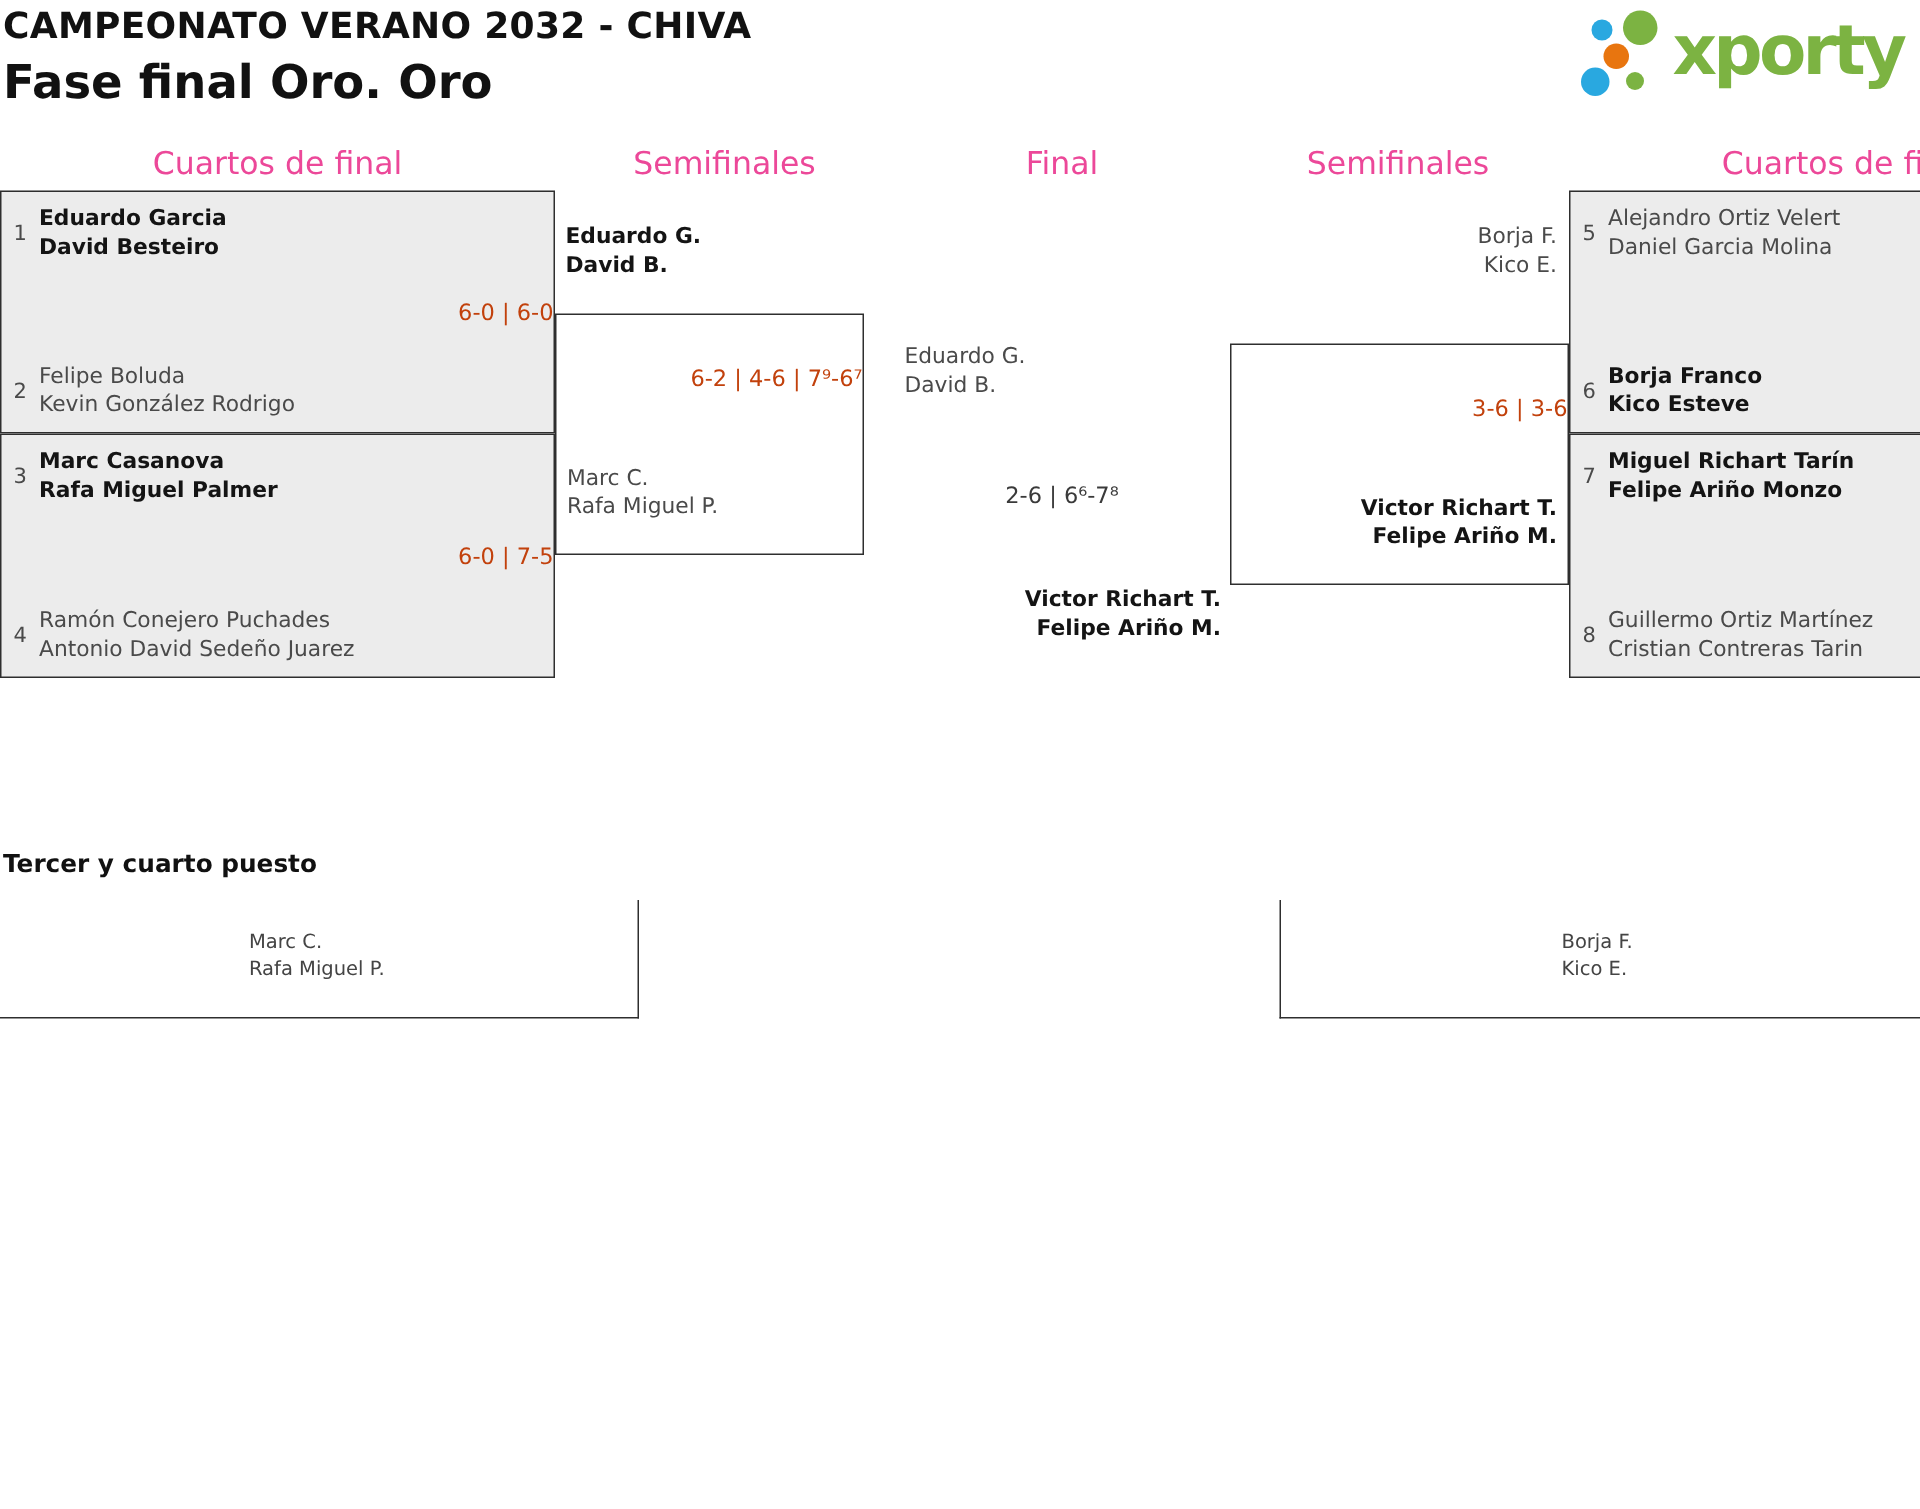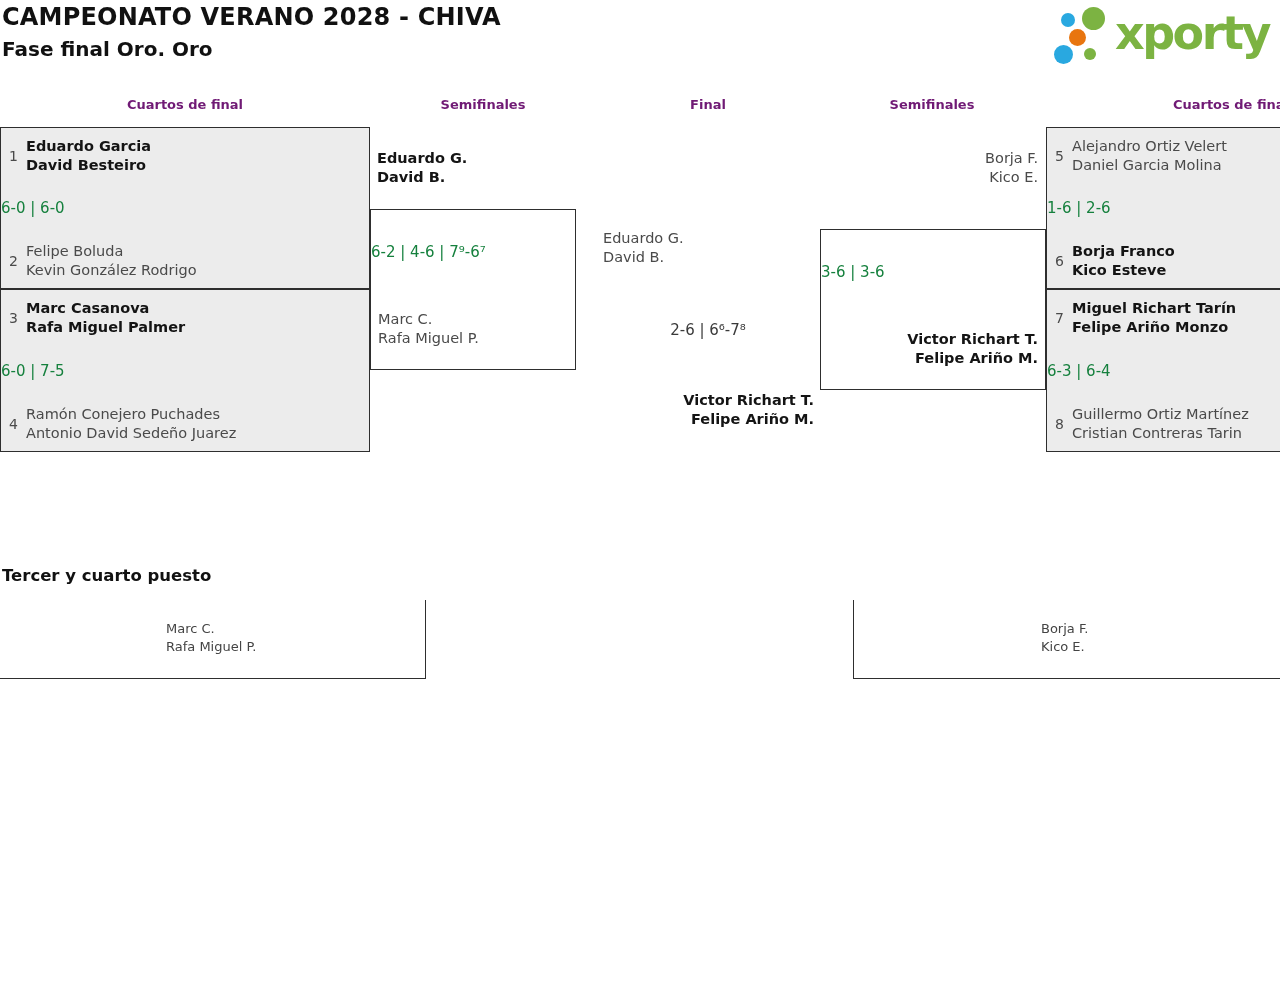--- a/index.html
+++ b/index.html
@@ -3,48 +3,48 @@
 <meta charset="utf-8">
 <style>
   * { margin:0; padding:0; box-sizing:border-box; }
   html,body { background:#fff; }
   .stage {
     position:relative; width:1280px; height:1006px; overflow:hidden;
     background:#ffffff; font-family:"DejaVu Sans", sans-serif; color:#141414;
   }
   
   .title { position:absolute; left:2px; top:3px; font-size:24px; font-weight:bold; letter-spacing:.2px; color:#111; white-space:nowrap; }
-  .subtitle { position:absolute; left:2px; top:37px; font-size:20px; font-weight:bold; color:#111; white-space:nowrap; }
+  .subtitle { position:absolute; left:2px; top:37px; font-size:31px; font-weight:bold; color:#111; white-space:nowrap; }
   .logo { position:absolute; left:1046px; top:4px; width:230px; height:66px; cursor:pointer; }
   .dot { position:absolute; border-radius:50%; }
   .dot-blue-sm   { left:15px; top:9px;  width:14px; height:14px; }
   .dot-green-lg  { left:36px; top:3px;  width:23px; height:23px; }
   .dot-orange    { left:23px; top:25px; width:17px; height:17px; }
   .dot-blue-lg   { left:8px;  top:41px; width:19px; height:19px; }
   .dot-green-sm  { left:38px; top:44px; width:12px; height:12px; }
   .logo-word { position:absolute; left:69px; top:-4px; font-size:46px; font-weight:bold; letter-spacing:-2.5px; line-height:66px; }
   
-  .col-h { position:absolute; top:97px; transform:translateX(-50%); font-size:13px; font-weight:bold; color:#701a75; white-space:nowrap; }
+  .col-h { position:absolute; top:97px; transform:translateX(-50%); font-size:21px; font-weight:normal; color:#ec4899; white-space:nowrap; }
   
   .box { position:absolute; border:1.5px solid #2e2e2e; }
   .box.gray { background:#ececec; }
   .box.white { background:#ffffff; }
   .qf-lt { left:0;      top:127px; width:370px; height:162px; }
   .qf-lb { left:0;      top:289px; width:370px; height:163px; }
   .sf-l  { left:370px;  top:209px; width:206px; height:161px; }
   .sf-r  { left:820px;  top:209px; width:226px; height:161px;margin-top:20px; }
   .qf-rt { left:1046px; top:127px; width:370px; height:162px; }
   .qf-rb { left:1046px; top:289px; width:370px; height:163px; }
   .pair { position:absolute; left:8px; right:8px; display:flex; align-items:center; }
   .pair.top { top:9px; }
   .pair.bottom { bottom:8px; }
   .seed { width:17px; flex:0 0 17px; font-size:14px; color:#4a4a4a; text-align:left; }
   .team { font-size:14.5px; line-height:19px; color:#4a4a4a; white-space:nowrap; }
   .team.won { font-weight:bold; color:#141414; }
-  .score { position:absolute; left:0; right:0; text-align:left; font-size:15px; color:#15803d; white-space:nowrap; }
+  .score { position:absolute; left:0; right:0; text-align:right; font-size:15px; color:#c2410c; white-space:nowrap; }
   .qf-score { top:50%; transform:translateY(-50%); }
   .sf-score { top:33px; }
   .sf-bottom-team { position:absolute; left:7px; right:7px; bottom:21px; }
   .sf-r .sf-bottom-team { text-align:right; }
   .float-team { position:absolute; white-space:nowrap; }
   .sf-l-winner { left:377px; top:149px; }
   .sf-r-loser  { left:820px; top:149px; width:218px; text-align:right; }
   
   .final-top    { left:603px; top:229px; }
   .final-score  { position:absolute; left:708px; top:321px; transform:translateX(-50%); font-size:15px; color:#3a3a3a; white-space:nowrap; }
@@ -56,21 +56,21 @@
   .tp-right { left:853px; width:427px; border-left:1.5px solid #2e2e2e;  border-bottom:1.5px solid #2e2e2e; }
   .tp-team { position:absolute; top:20px; font-size:13px; line-height:17.5px; color:#444; white-space:nowrap; }
   .tp-left  .tp-team { left:166px; }
   .tp-right .tp-team { left:187px; }
 </style>
 </head>
 <body>
 
 <div class="stage">
 
-  <div class="title">CAMPEONATO VERANO 2028 - CHIVA</div>
+  <div class="title">CAMPEONATO VERANO 2032 - CHIVA</div>
   <div class="subtitle">Fase final Oro. Oro</div>
 
   <div class="logo">
     <span class="dot dot-blue-sm" style="background: rgb(41, 168, 224);"></span>
     <span class="dot dot-green-lg" style="background: rgb(124, 179, 66);"></span>
     <span class="dot dot-orange" style="background: rgb(232, 117, 15);"></span>
     <span class="dot dot-blue-lg" style="background: rgb(41, 168, 224);"></span>
     <span class="dot dot-green-sm" style="background: rgb(124, 179, 66);"></span>
     <span class="logo-word" style="color: rgb(124, 179, 66);">xporty</span>
   </div>

